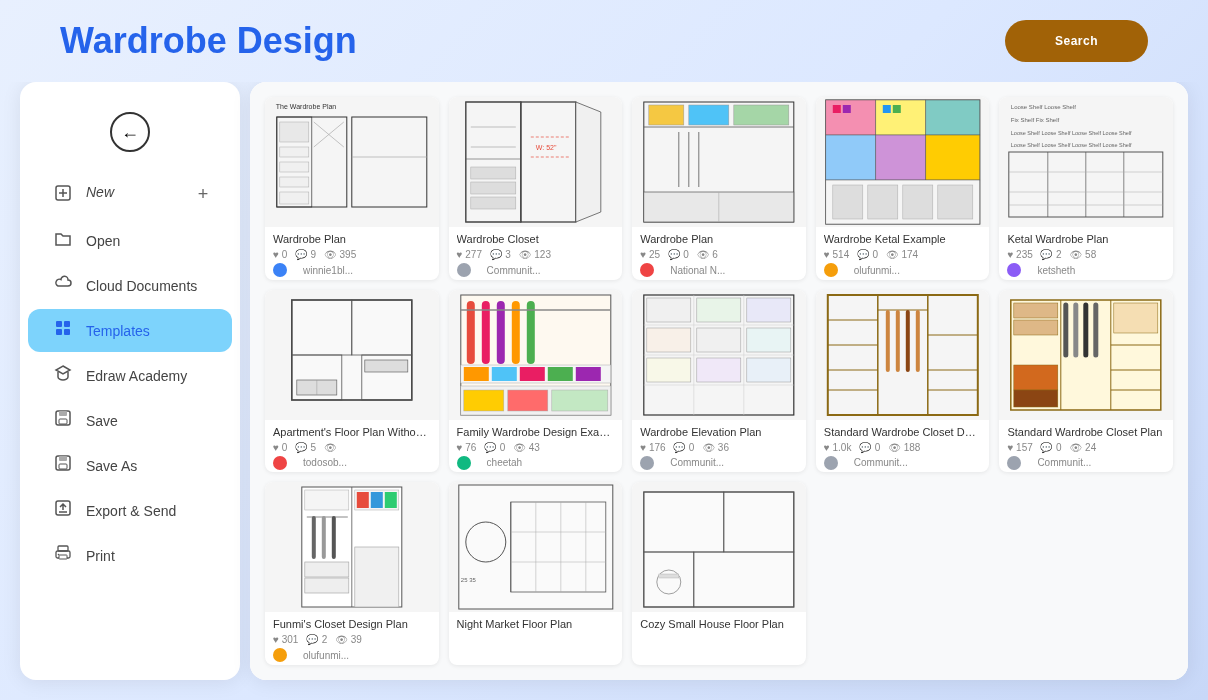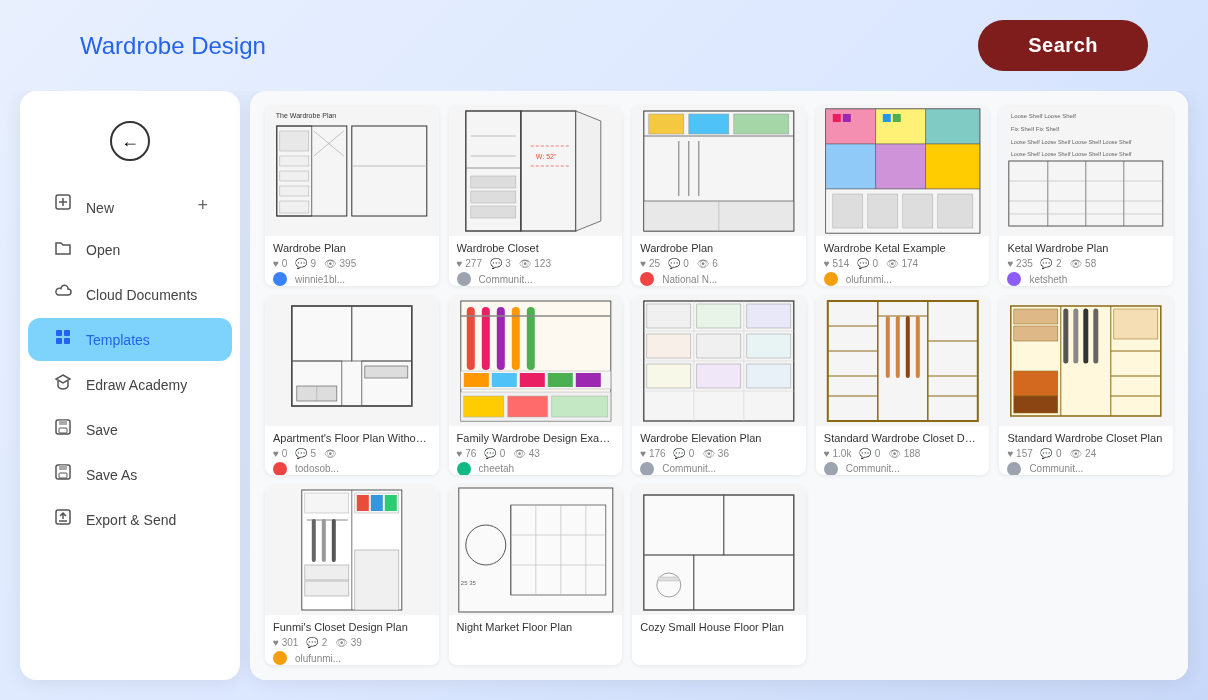--- a/index.html
+++ b/index.html
@@ -15,32 +15,31 @@
 
     
     .header {
       display: flex;
       align-items: center;
       justify-content: space-between;
       padding: 20px 60px;
       background: transparent;
     }
     .header-title {
-      font-size: 24px;
-      font-weight: 400;
+      font-size: 36px;
+      font-weight: 700;
       color: #2563eb;
-      margin-left: 20px;
     }
     .search-button {
-      background: #7f1d1d;
+      background: #a16207;
       color: white;
       border: none;
       border-radius: 30px;
       padding: 14px 50px;
-      font-size: 20px;
+      font-size: 12px;
       font-weight: 600;
       cursor: pointer;
       letter-spacing: 0.5px;
     }
 
     
     .main-content {
       display: flex;
       flex: 1;
       padding: 0 20px 20px 20px;
@@ -94,21 +93,22 @@
       color: #2563eb;
       border-radius: 12px;
     }
     .sidebar-item .icon {
       font-size: 18px;
       width: 22px;
       text-align: center;
     }
     .sidebar-item.new-item {
       display: flex;
-      align-items: flex-end;
+      align-items: flex-start;
+      font-style: italic;
     }
     .new-plus {
       margin-left: auto;
       font-size: 18px;
       color: #666;
     }
 
     
     .content-area {
       flex: 1;
@@ -161,21 +161,21 @@
       display: flex;
       align-items: center;
       gap: 8px;
       font-size: 10px;
       color: #888;
     }
     .card-meta span { display: flex; align-items: center; gap: 2px; }
     .author-badge {
       display: flex;
       align-items: center;
-      gap: 8px;
+      gap: 16px;
       font-size: 10px;
       margin-top: 3px;
     }
     .author-avatar {
       width: 14px;
       height: 14px;
       border-radius: 50%;
       display: inline-block;
     }
   </style>
@@ -273,20 +273,31 @@
       <span class="icon">
         <svg width="18" height="18" viewBox="0 0 18 18" fill="none">
             <rect x="2" y="2" width="14" height="14" rx="2" stroke="#555" stroke-width="1.5"></rect>
             <path d="M9 11V5M6 8l3-3 3 3" stroke="#555" stroke-width="1.5"></path>
             <line x1="5" y1="13" x2="13" y2="13" stroke="#555" stroke-width="1.5"></line>
           </svg>
       </span>
       <span>Export &amp; Send</span>
     </div>
 
+    <div class="sidebar-item">
+      <span class="icon">
+        <svg width="18" height="18" viewBox="0 0 18 18" fill="none">
+            <rect x="4" y="2" width="10" height="5" rx="1" stroke="#555" stroke-width="1.3" fill="none"></rect>
+            <rect x="2" y="7" width="14" height="7" rx="1.5" stroke="#555" stroke-width="1.3" fill="none"></rect>
+            <rect x="5" y="11" width="8" height="4" rx="0.5" fill="white" stroke="#555" stroke-width="1"></rect>
+            <circle cx="4.5" cy="10.5" r="0.8" fill="#555"></circle>
+          </svg>
+      </span>
+      <span>Print</span>
+    </div>
   </div>
 
   <div class="content-area">
     <div class="templates-grid" id="templates-grid">
 
     <div class="template-card">
     <div class="card-image">
       <svg viewBox="0 0 160 130" xmlns="http://www.w3.org/2000/svg" style="width:100%;height:100%">
       <text x="4" y="12" font-size="7" fill="#333">The Wardrobe Plan</text>
       <rect x="5" y="20" width="70" height="90" fill="none" stroke="#333" stroke-width="1"></rect>

